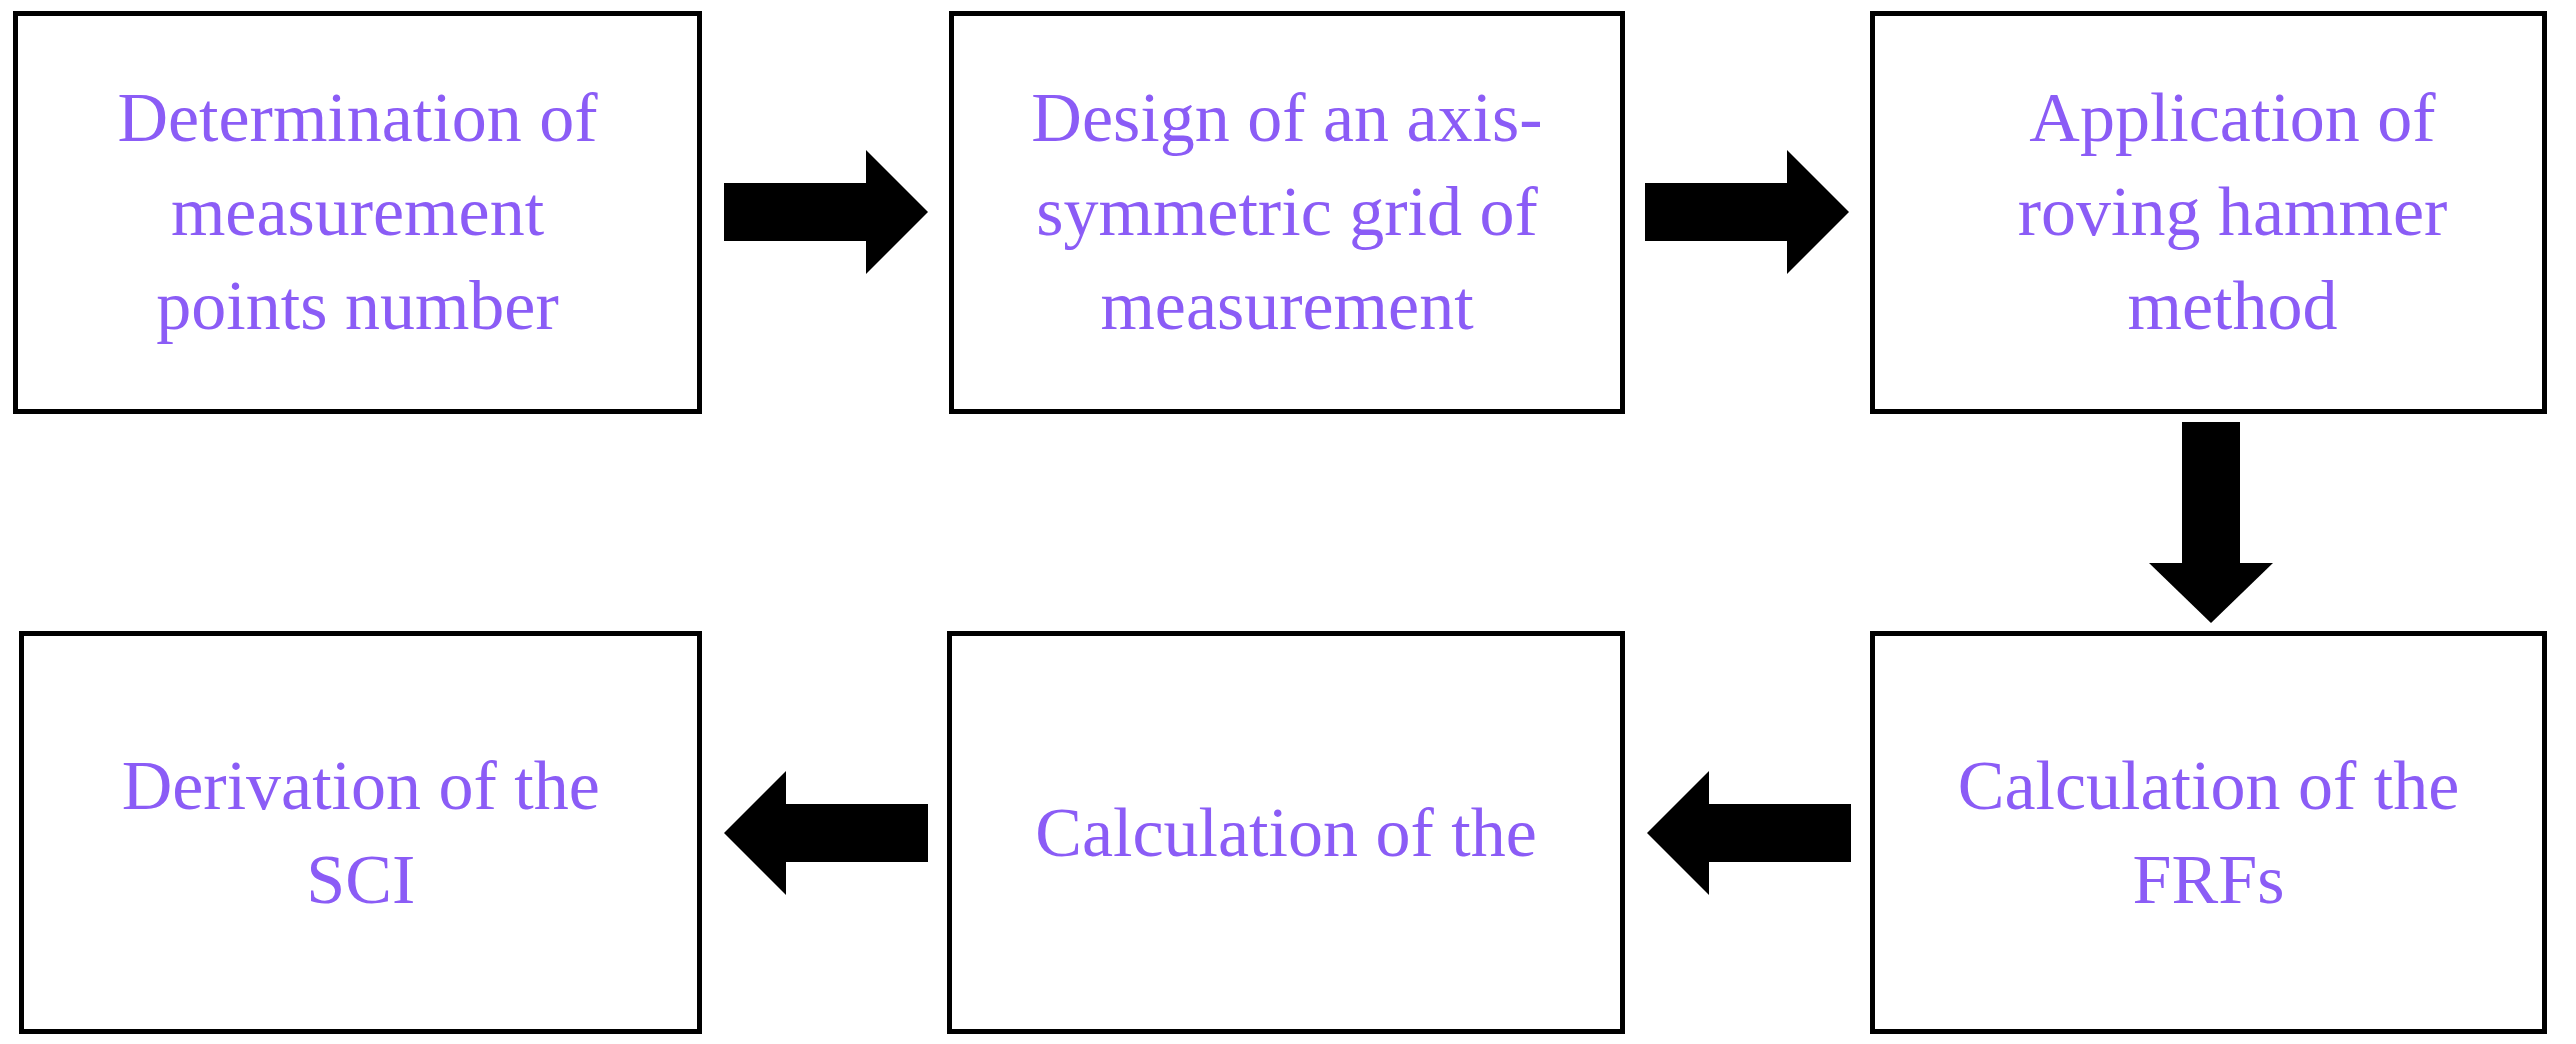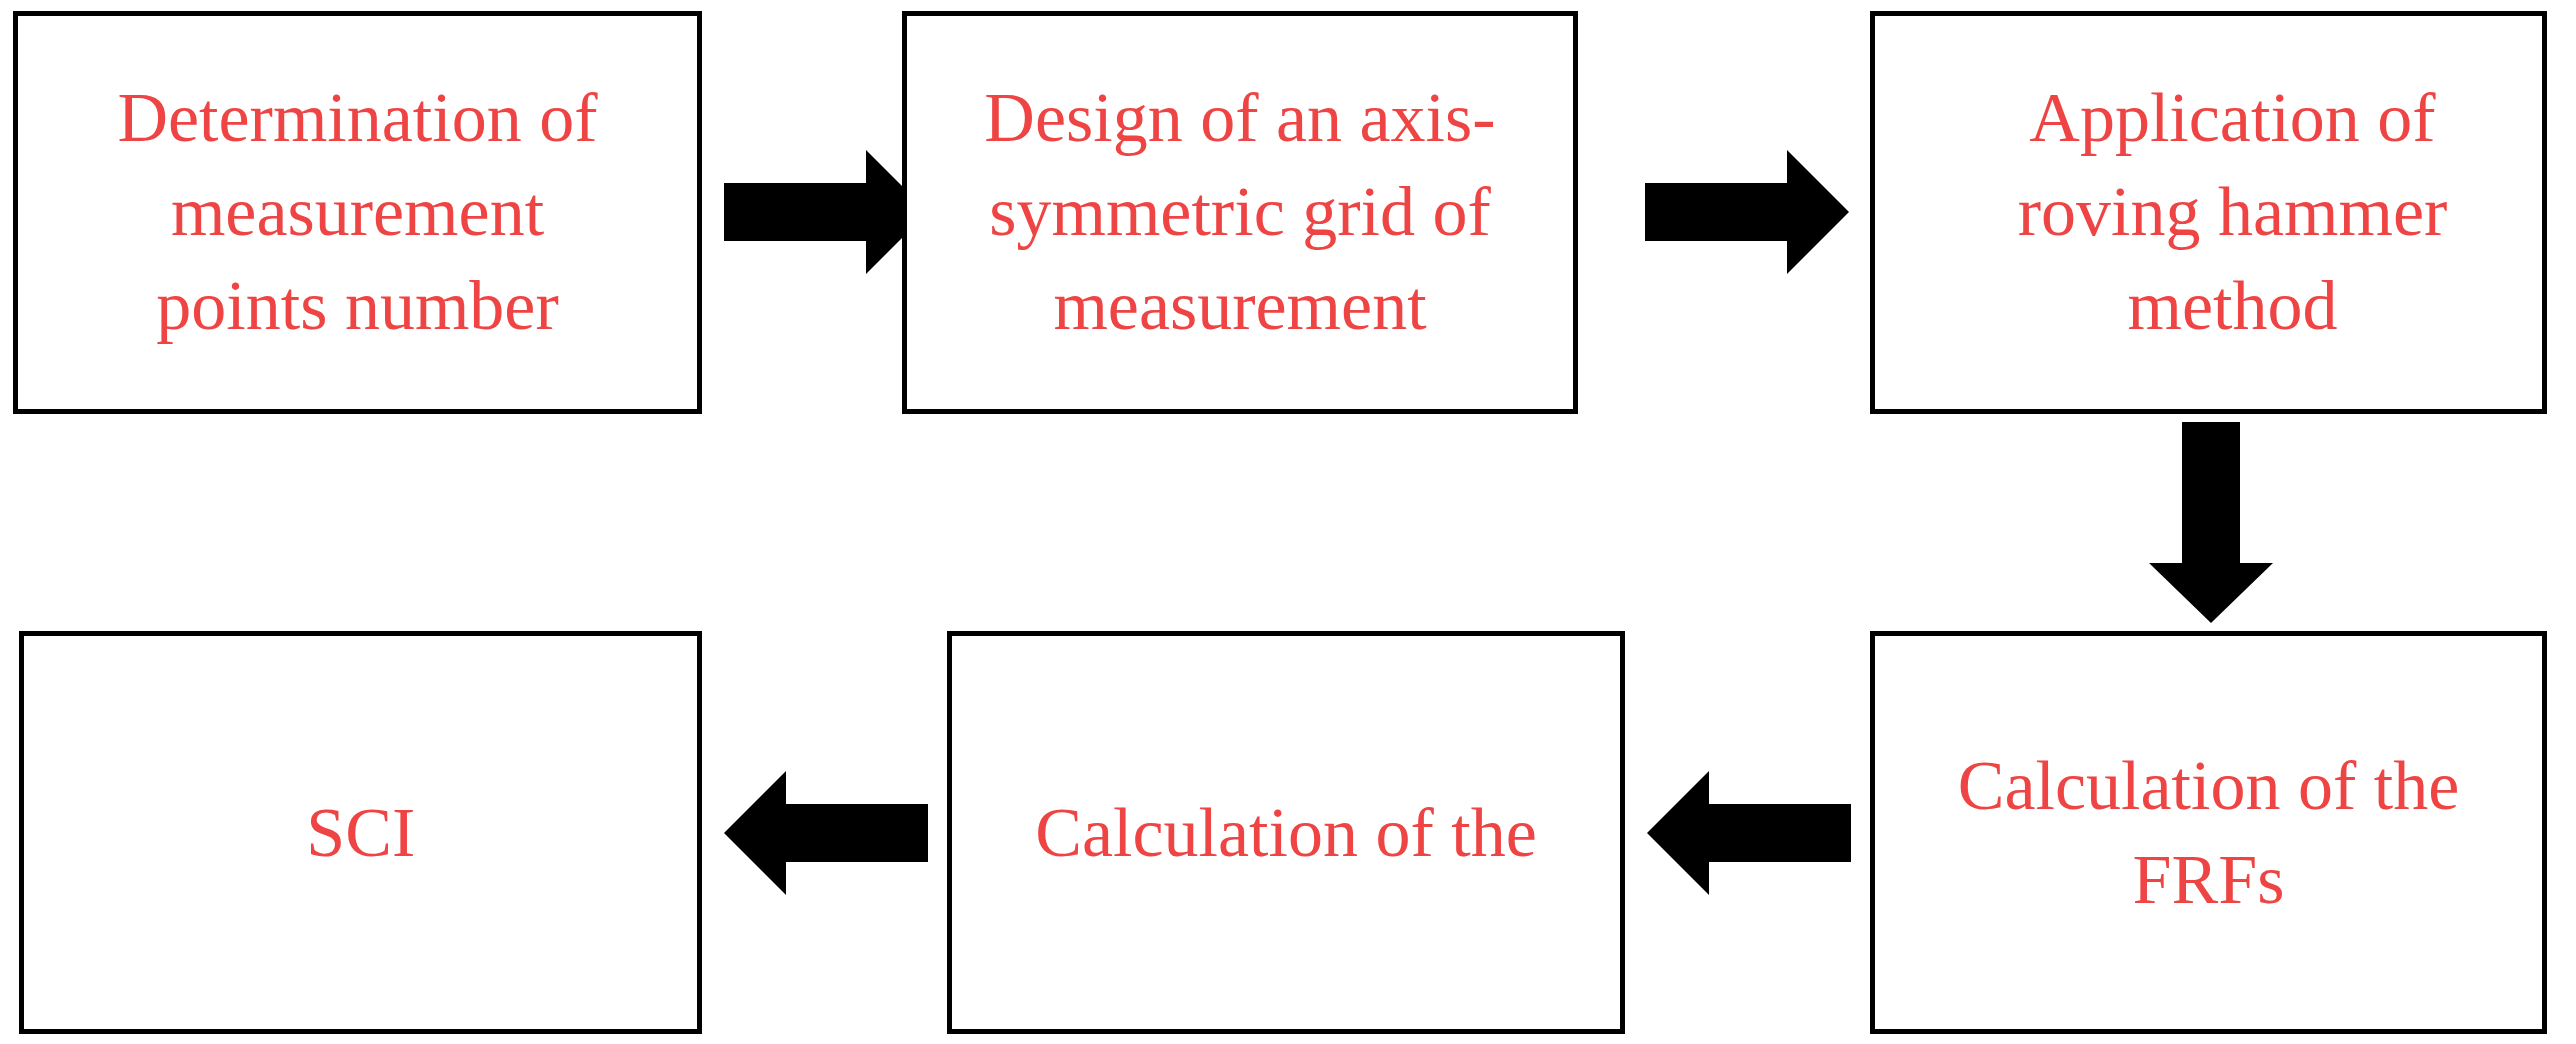--- a/index.html
+++ b/index.html
@@ -6,42 +6,42 @@
     margin: 0;
     padding: 0;
     background: #ffffff;
   }
   .canvas {
     position: relative;
     width: 2576px;
     height: 1044px;
     background: #ffffff;
     font-family: "Liberation Serif", "DejaVu Serif", serif;
-    color: #ef4444;
+    color: #8b5cf6;
     overflow: hidden;
   }
   .flow-box {
     position: absolute;
     box-sizing: border-box;
     border: 5.3px solid #000000;
     background: #ffffff;
     display: flex;
     flex-direction: column;
     justify-content: center;
     align-items: center;
     text-align: center;
     font-size: 70px;
     line-height: 94px;
   }
   .flow-box .box-line {
     white-space: nowrap;
   }
   
   .pos-tl { left: 13px;   top: 10.5px;  width: 689px; height: 403px; }
-  .pos-tm { left: 902px; top: 10.5px;  width: 676px; height: 403px; }
+  .pos-tm { left: 949px; top: 10.5px;  width: 676px; height: 403px; }
   .pos-tr { left: 1870px; top: 10.5px;  width: 677px; height: 403px; padding-left: 48px; }
   .pos-br { left: 1870px; top: 631px; width: 677px; height: 403px; }
   .pos-bm { left: 947px; top: 631px; width: 678px; height: 403px; }
   .pos-bl { left: 19.3px;   top: 631px; width: 683px; height: 403px; }
 
   
   .arrow { position: absolute; }
   .arrow .shaft { position: absolute; background: #000000; }
   .arrow .head  { position: absolute; width: 0; height: 0; }
 
@@ -126,17 +126,18 @@
   <div class="flow-box pos-bm">
     <div class="box-line">Calculation of the</div>
   </div>
 
   <div class="arrow arrow-h arrow-left arrow-l2">
     <div class="shaft"></div>
     <div class="head"></div>
   </div>
 
   <div class="flow-box pos-bl">
+    <div class="box-line">Derivation of the</div>
     <div class="box-line">SCI</div>
   </div>
 
 </div>
 
 
 </body></html>

